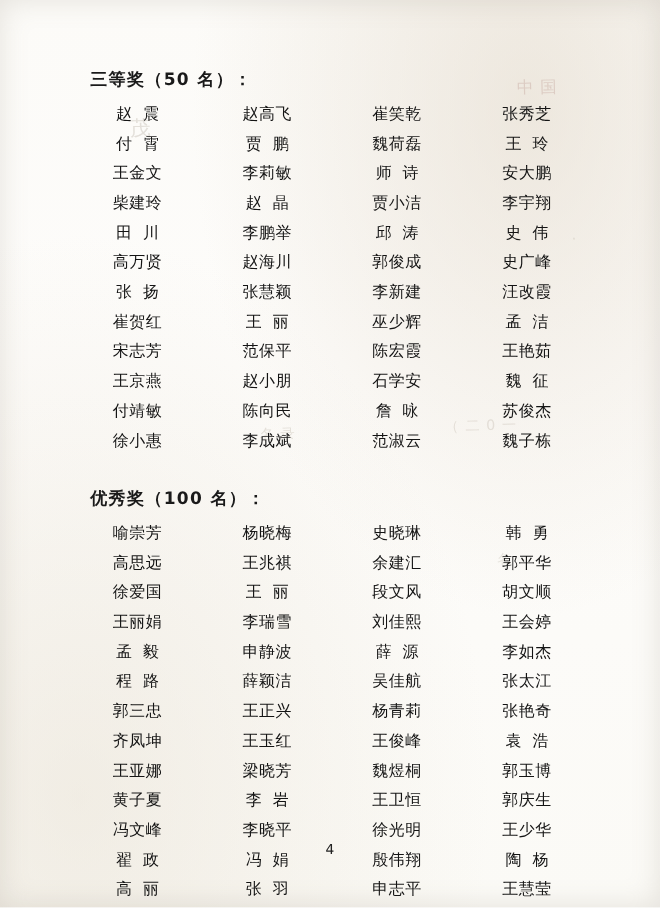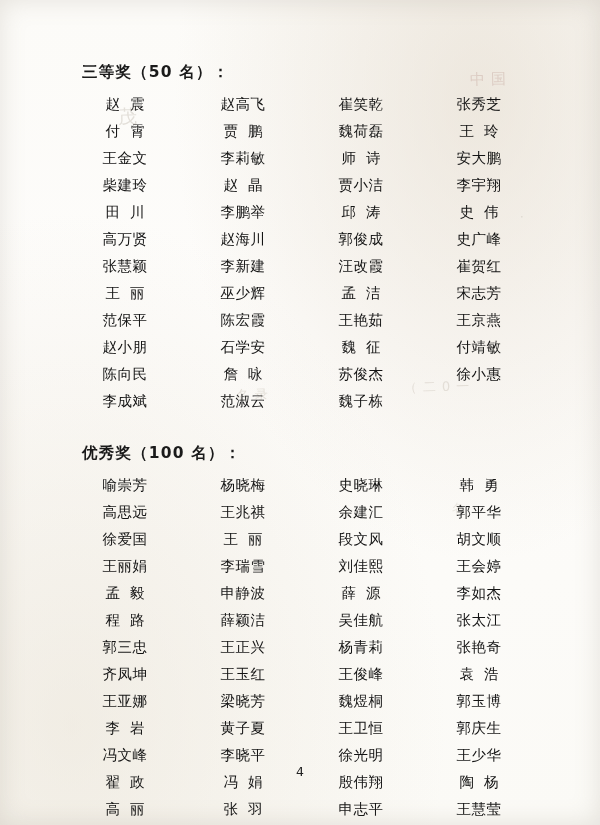--- a/index.html
+++ b/index.html
@@ -128,20 +128,21 @@
         <div class="name-cell">贾小洁</div>
         <div class="name-cell">李宇翔</div>
         <div class="name-cell spread">田川</div>
         <div class="name-cell">李鹏举</div>
         <div class="name-cell spread">邱涛</div>
         <div class="name-cell spread">史伟</div>
         <div class="name-cell">高万贤</div>
         <div class="name-cell">赵海川</div>
         <div class="name-cell">郭俊成</div>
         <div class="name-cell">史广峰</div>
+        <div class="name-cell spread">张扬</div>
         <div class="name-cell">张慧颖</div>
         <div class="name-cell">李新建</div>
         <div class="name-cell">汪改霞</div>
         <div class="name-cell">崔贺红</div>
         <div class="name-cell spread">王丽</div>
         <div class="name-cell">巫少辉</div>
         <div class="name-cell spread">孟洁</div>
         <div class="name-cell">宋志芳</div>
         <div class="name-cell">范保平</div>
         <div class="name-cell">陈宏霞</div>
@@ -195,22 +196,22 @@
         <div class="name-cell">杨青莉</div>
         <div class="name-cell">张艳奇</div>
         <div class="name-cell">齐凤坤</div>
         <div class="name-cell">王玉红</div>
         <div class="name-cell">王俊峰</div>
         <div class="name-cell spread">袁浩</div>
         <div class="name-cell">王亚娜</div>
         <div class="name-cell">梁晓芳</div>
         <div class="name-cell">魏煜桐</div>
         <div class="name-cell">郭玉博</div>
+        <div class="name-cell">黄子夏</div>
         <div class="name-cell spread">李岩</div>
-        <div class="name-cell">黄子夏</div>
         <div class="name-cell">王卫恒</div>
         <div class="name-cell">郭庆生</div>
         <div class="name-cell">冯文峰</div>
         <div class="name-cell">李晓平</div>
         <div class="name-cell">徐光明</div>
         <div class="name-cell">王少华</div>
         <div class="name-cell spread">翟政</div>
         <div class="name-cell spread">冯娟</div>
         <div class="name-cell">殷伟翔</div>
         <div class="name-cell spread">陶杨</div>

